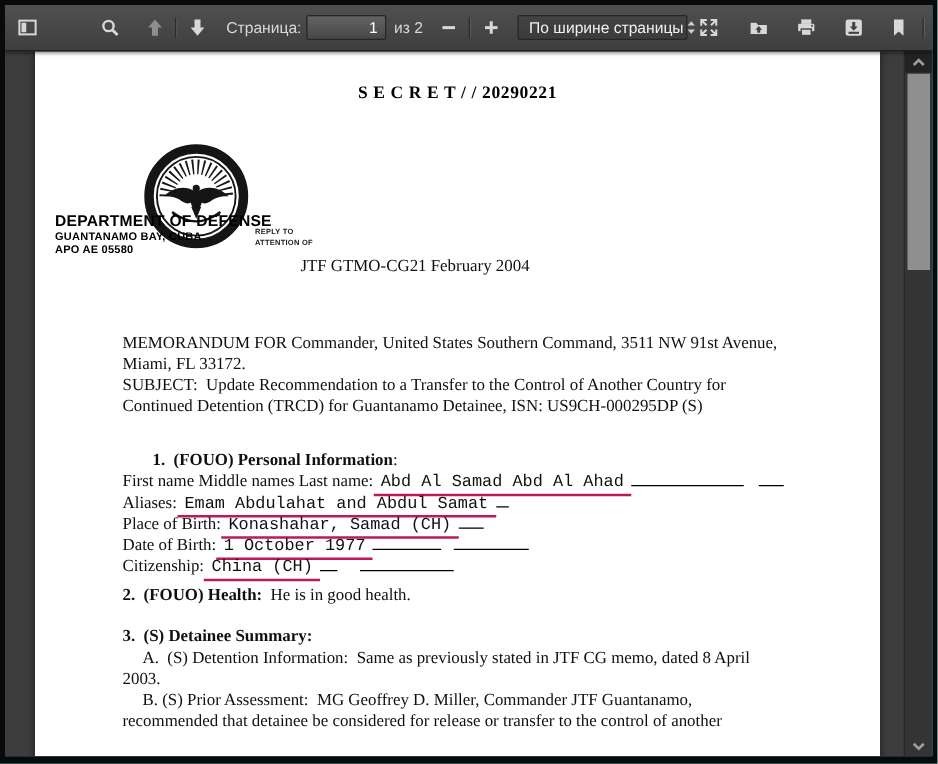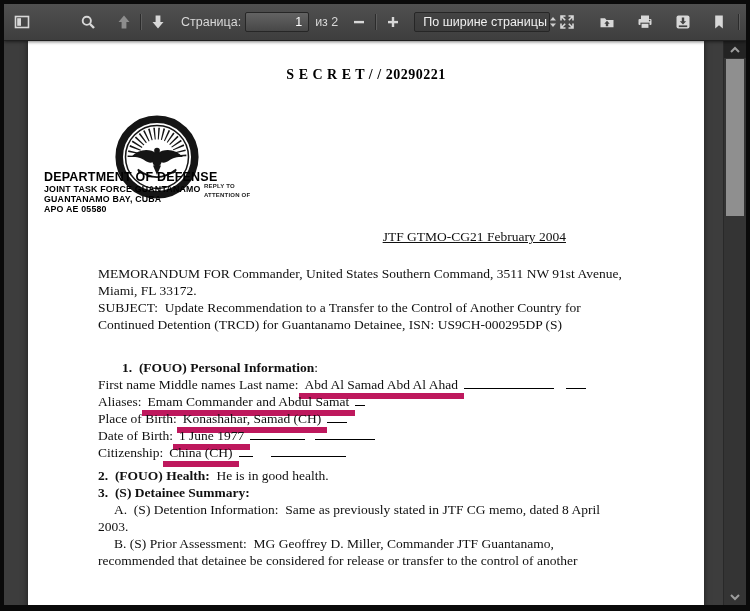--- a/index.html
+++ b/index.html
@@ -46,35 +46,35 @@
   .sb-bottom{position:absolute;bottom:0;left:0;right:0;height:17px;display:flex;align-items:center;justify-content:center;}
   .sb-thumb{position:absolute;left:2px;right:2px;top:18px;height:157px;background:#8f8f8f;}
   
   .classification{position:absolute;top:26px;left:0;right:0;text-align:center;font-weight:bold;font-size:14px;letter-spacing:.5px;color:#000;}
   .seal{position:absolute;left:87px;top:74px;width:84px;height:84px;}
   .replyblock{position:absolute;left:176px;top:141px;font-family:"Liberation Sans",sans-serif;
     font-size:6px;font-weight:bold;color:#222;line-height:9px;letter-spacing:.2px;}
   .agency{position:absolute;top:90px;left:16px;right:8px;font-family:"Liberation Sans",sans-serif;font-weight:bold;color:#000;margin-top:39px;}
   .agency .l1{font-size:12.5px;line-height:14px;letter-spacing:.2px;}
   .agency .ln{font-size:8.8px;line-height:10px;letter-spacing:.2px;}
-  .officerow{position:absolute;top:188px;left:70px;width:468px;display:flex;justify-content:flex-end;color:#101010;text-decoration:underline;}
+  .officerow{position:absolute;top:164px;left:70px;width:468px;display:flex;justify-content:center;color:#101010;}
   .docbody{position:absolute;top:224px;left:70px;width:548px;line-height:17px;color:#101010;}
   .docbody p{margin:0;white-space:pre-line;}
   .memo{margin-top:4px;}
   .subject{margin-top:17px;}
   .s1head{margin-top:26px;margin-left:24px;}
   b,.bold{font-weight:bold;}
   .frow{height:17px;white-space:nowrap;}
-  .fvalue{border-bottom:6px solid #be185d;padding:0 6px 1px 6px;}
+  .fvalue{border-bottom:2px solid #be185d;padding:0 6px 1px 6px;font-family:Liberation Mono, monospace;}
   .tail{display:inline-block;border-bottom:1px solid #000;height:11px;}
   .gapsp{display:inline-block;height:1px;}
   .w90{width:90px}.w20{width:20px}.w12{width:12px}.w55{width:55px}
   .w10{width:10px}.w60{width:60px}.w14{width:14px}.w18{width:18px}.w75{width:75px}
   .s2{margin-top:6px;}
-  .s3head{}
+  .s3head{margin-top:16px;}
   .paraA{text-indent:16px;}
   .paraB{margin-top:9px;text-indent:16px;font-family:Liberation Serif, serif;}
   svg{display:block;}
 </style>
 </head>
 <body>
 
 <div class="window">
 
   <div class="toolbar">
@@ -227,21 +227,20 @@
         <circle cx="71" cy="67.5" r="1.6" fill="#151515"></circle>
       </svg>
 
       <div class="replyblock">
         <div>REPLY TO</div>
         <div>ATTENTION OF</div>
       </div>
 
       <div class="agency">
         <div class="l1">DEPARTMENT OF DEFENSE</div>
-        <div class="ln">JOINT TASK FORCE GUANTANAMO</div>
         <div class="ln">GUANTANAMO BAY, CUBA</div>
         <div class="ln">APO AE 05580</div>
       </div>
 
       <div class="officerow">
         <span>JTF GTMO-CG</span>
         <span>21 February 2004</span>
       </div>
 
       <div class="docbody">
@@ -251,27 +250,27 @@
 
         <p class="subject">SUBJECT:&nbsp; Update Recommendation to a Transfer to the Control of Another Country for
 Continued Detention (TRCD) for Guantanamo Detainee, ISN: US9CH-000295DP (S)</p>
 
         <div class="s1head"><b>1.&nbsp; (FOUO) Personal Information</b><span>:</span></div>
 
         <div class="frow">
           <span>First name Middle names Last name:</span><span class="fvalue">Abd Al Samad Abd Al Ahad</span><span class="tail w90"></span><span class="gapsp w12"></span><span class="tail w20"></span>
         </div>
         <div class="frow">
-          <span>Aliases:</span><span class="fvalue">Emam Commander and Abdul Samat</span><span class="tail w10"></span>
+          <span>Aliases:</span><span class="fvalue">Emam Abdulahat and Abdul Samat</span><span class="tail w10"></span>
         </div>
         <div class="frow">
           <span>Place of Birth:</span><span class="fvalue">Konashahar, Samad (CH)</span><span class="tail w20"></span>
         </div>
         <div class="frow">
-          <span>Date of Birth:</span><span class="fvalue">1 June 1977</span><span class="tail w55"></span><span class="gapsp w10"></span><span class="tail w60"></span>
+          <span>Date of Birth:</span><span class="fvalue">1 October 1977</span><span class="tail w55"></span><span class="gapsp w10"></span><span class="tail w60"></span>
         </div>
         <div class="frow">
           <span>Citizenship:</span><span class="fvalue">China (CH)</span><span class="tail w14"></span><span class="gapsp w18"></span><span class="tail w75"></span>
         </div>
 
         <div class="s2"><b>2.&nbsp; (FOUO) Health:</b><span>&nbsp; He is in good health.</span></div>
 
         <div class="s3head"><b>3.&nbsp; (S) Detainee Summary:</b></div>
 
         <p class="paraA">A.&nbsp; (S) Detention Information:&nbsp; Same as previously stated in JTF CG memo, dated 8 April

